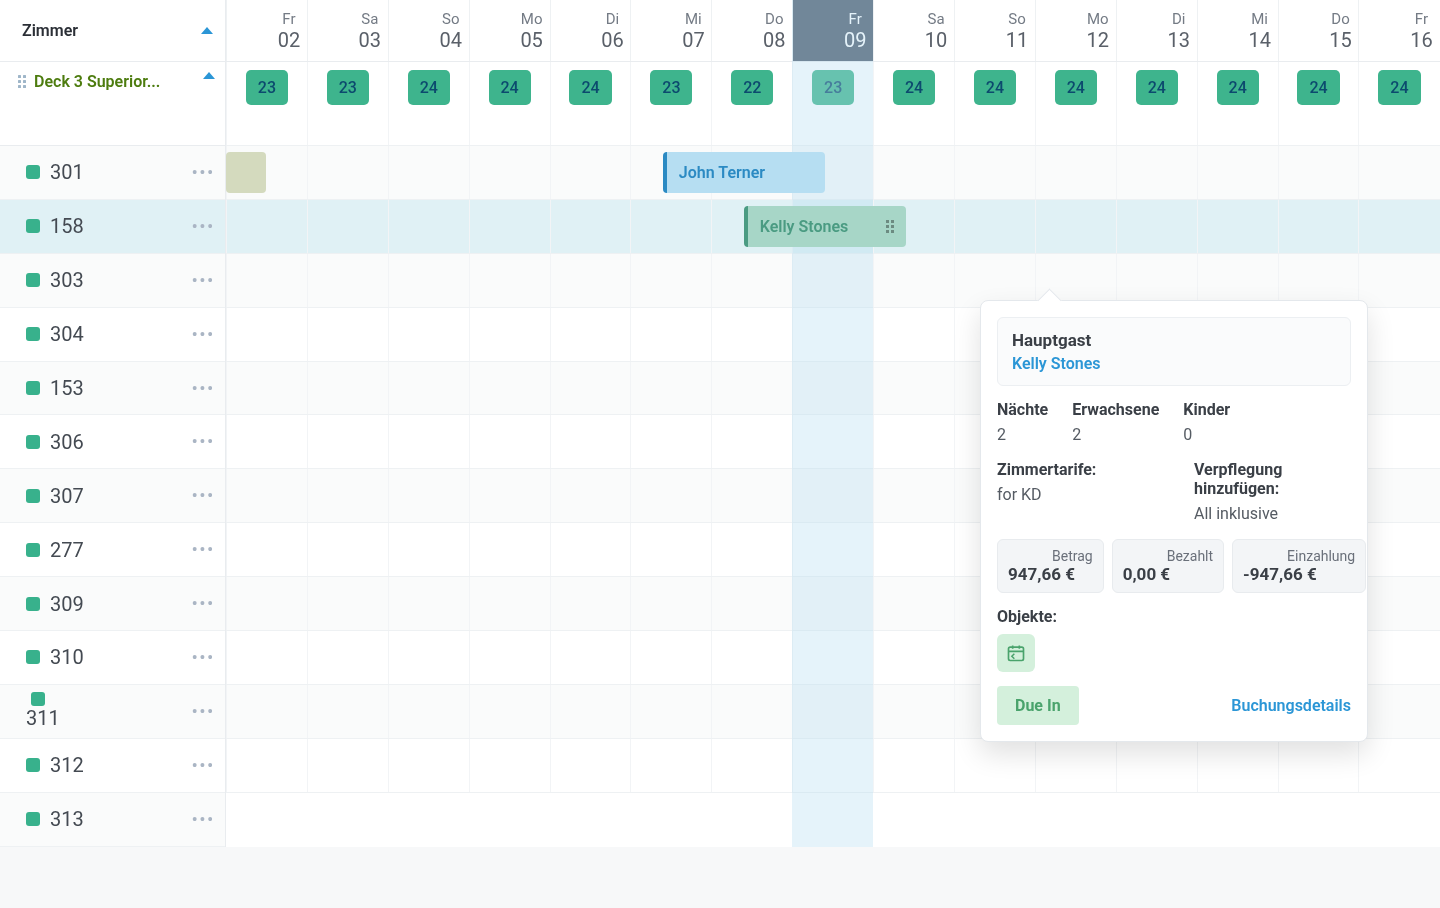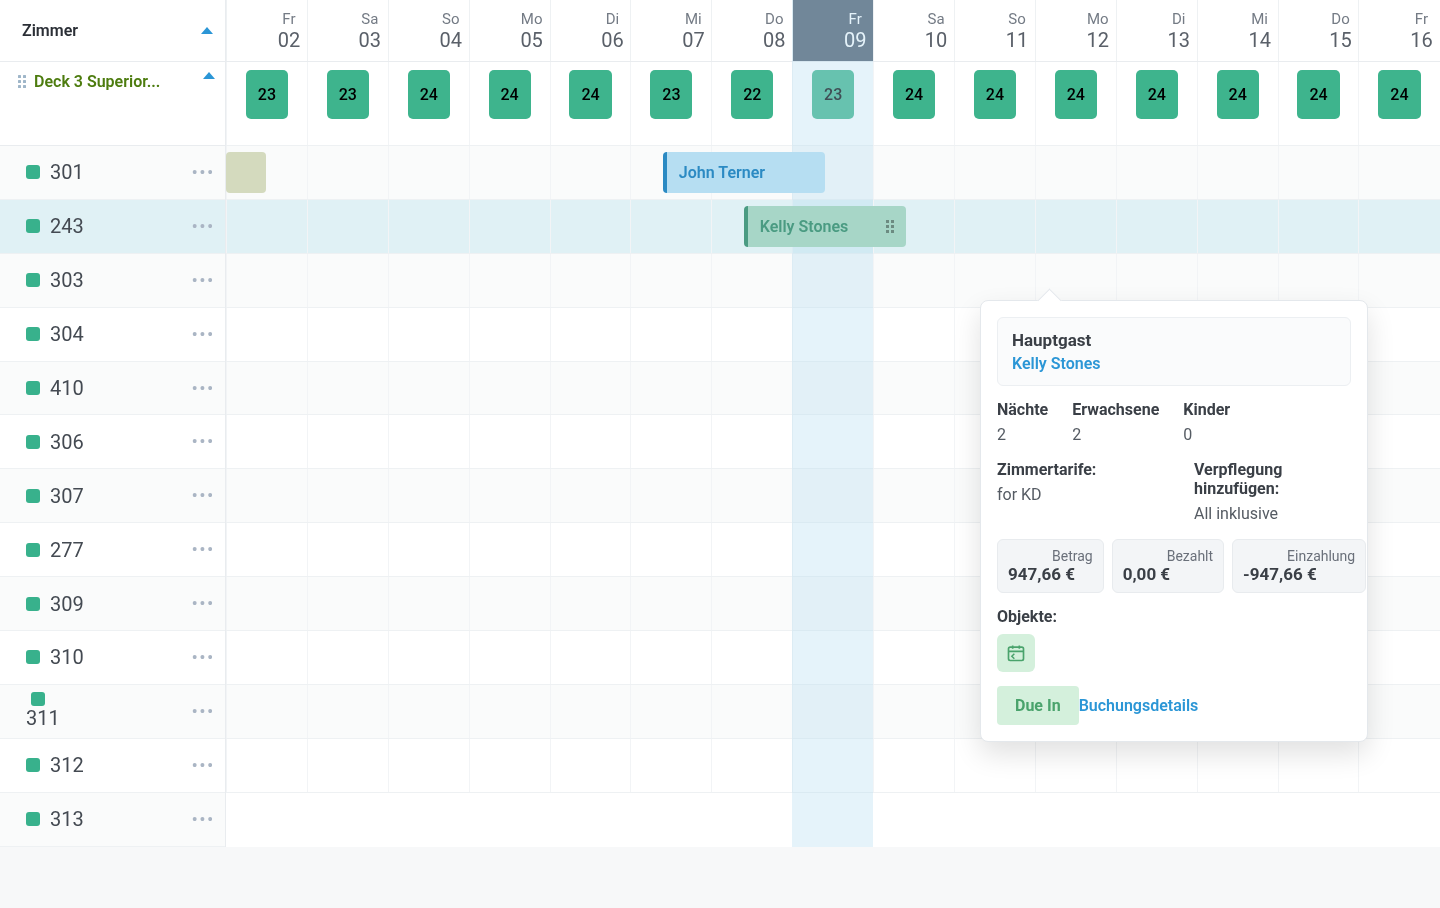--- a/index.html
+++ b/index.html
@@ -22,21 +22,21 @@
   .room-more { color: #aab5c4; letter-spacing: 2px; font-weight: 700; cursor: pointer; }
   .main { position: relative; overflow: hidden; background:#fff; }
   .date-header { display: grid; grid-template-columns: repeat(15, 80.9px); height: 62px; border-bottom: 1px solid #e9ecef; position: relative; }
   .date-cell { display: flex; flex-direction: column; align-items: center; justify-content: center; color: #747b85; border-left: 1px solid #eef1f3; padding-left: 44px; }
   .date-cell .dow { font-size: 15px; line-height: 18px; }
   .date-cell .dom { font-size: 20px; line-height: 24px; color:#5a6069; }
   .date-cell.today { background:#4e5a6b; color:#fff; }
   .date-cell.today .dow,.date-cell.today .dom{ color:#fff; }
   .avail-row { display: grid; grid-template-columns: repeat(15, 80.9px); height: 84px; border-bottom: 1px solid #eef1f3; position: relative; }
   .avail-cell { display:flex; align-items:flex-start; justify-content:center; padding-top:8px; border-left:1px solid #f2f4f6; }
-  .avail-pill { background:#3eb48d; color:#000000; border-radius:5px; padding:15px 12px; font-size:16px; font-weight:500; }
+  .avail-pill { background:#3eb48d; color:#0c4a6e; border-radius:5px; padding:8px 12px; font-size:16px; font-weight:500; }
   .cal-row { position:relative; display:grid; grid-template-columns:repeat(15,80.9px); height:53.9px; border-bottom:1px solid #eef1f3; }
   .cal-row:nth-child(even){ background:#fff; }
   .cal-row:nth-child(odd){ background:#fafbfb; }
   .cal-row.highlight { background:#e0f1f5; }
   .cal-cell { border-left:1px solid #f2f4f6; }
   
   .today-col { position:absolute; top:0; left:calc(80.9px * 7); width:80.9px; height: 848px; background: rgba(180, 220, 240, 0.35); pointer-events:none; z-index:1; }
   
   .res { position:absolute; top:6px; bottom:6px; border-radius:4px; display:flex; align-items:center; padding:0 12px; font-weight:600; font-size:16px; z-index:2; }
   .res .grip { margin-left:auto; display:inline-grid; grid-template-columns:repeat(2,3px); grid-auto-rows:3px; gap:2px; }
@@ -56,21 +56,21 @@
   .trio .v { color:#555b63; margin-top:6px; font-size:16px;}
   .two { display:flex; gap:40px; margin-bottom:16px; }
   .two .k { font-weight:700; color:#3a3f46; font-size:16px;}
   .two .v { color:#555b63; margin-top:6px; font-size:16px;}
   .amounts { display:flex; gap:8px; margin-bottom:14px;}
   .abox { flex:1; background:#f3f5f7; border:1px solid #e8ebee; border-radius:6px; padding:8px 10px; }
   .abox .ak{ color:#6a707a; font-size:14px;margin-left:44px;}
   .abox .av{ font-weight:700; color:#3a3f46; font-size:17px;}
   .sec-label{ font-weight:700; color:#3a3f46; margin-bottom:8px; font-size:16px;}
   .obj-chip{ width:38px; height:38px; background:#d4f0dc; border-radius:6px; display:flex; align-items:center; justify-content:center; color:#4aa36c; margin-bottom:14px; }
-  .status-row{ display:flex; align-items:center; }
+  .status-row{ display:flex; align-items:center; justify-content:space-between;}
   .status-pill{ background:#d4f0dc; color:#4aa36c; font-weight:700; padding:10px 18px; border-radius:4px; }
 </style>
 </head>
 <body>
 
 <div class="app">
 
   <div class="sidebar">
     <div class="sidebar-header">
       <span>Zimmer</span>
@@ -94,42 +94,42 @@
         <div class="room-row">
           <span style="display:flex;align-items:center;">
             <span class="room-status-dot"></span>
             <span class="room-name">301</span>
           </span>
           <span class="room-more">•••</span>
         </div>
         <div class="room-row highlight">
           <span style="display:flex;align-items:center;">
             <span class="room-status-dot"></span>
-            <span class="room-name">243</span>
+            <span class="room-name">158</span>
           </span>
           <span class="room-more">•••</span>
         </div>
         <div class="room-row">
           <span style="display:flex;align-items:center;">
             <span class="room-status-dot"></span>
             <span class="room-name">303</span>
           </span>
           <span class="room-more">•••</span>
         </div>
         <div class="room-row">
           <span style="display:flex;align-items:center;">
             <span class="room-status-dot"></span>
             <span class="room-name">304</span>
           </span>
           <span class="room-more">•••</span>
         </div>
         <div class="room-row">
           <span style="display:flex;align-items:center;">
             <span class="room-status-dot"></span>
-            <span class="room-name">410</span>
+            <span class="room-name">153</span>
           </span>
           <span class="room-more">•••</span>
         </div>
         <div class="room-row">
           <span style="display:flex;align-items:center;">
             <span class="room-status-dot"></span>
             <span class="room-name">306</span>
           </span>
           <span class="room-more">•••</span>
         </div>

